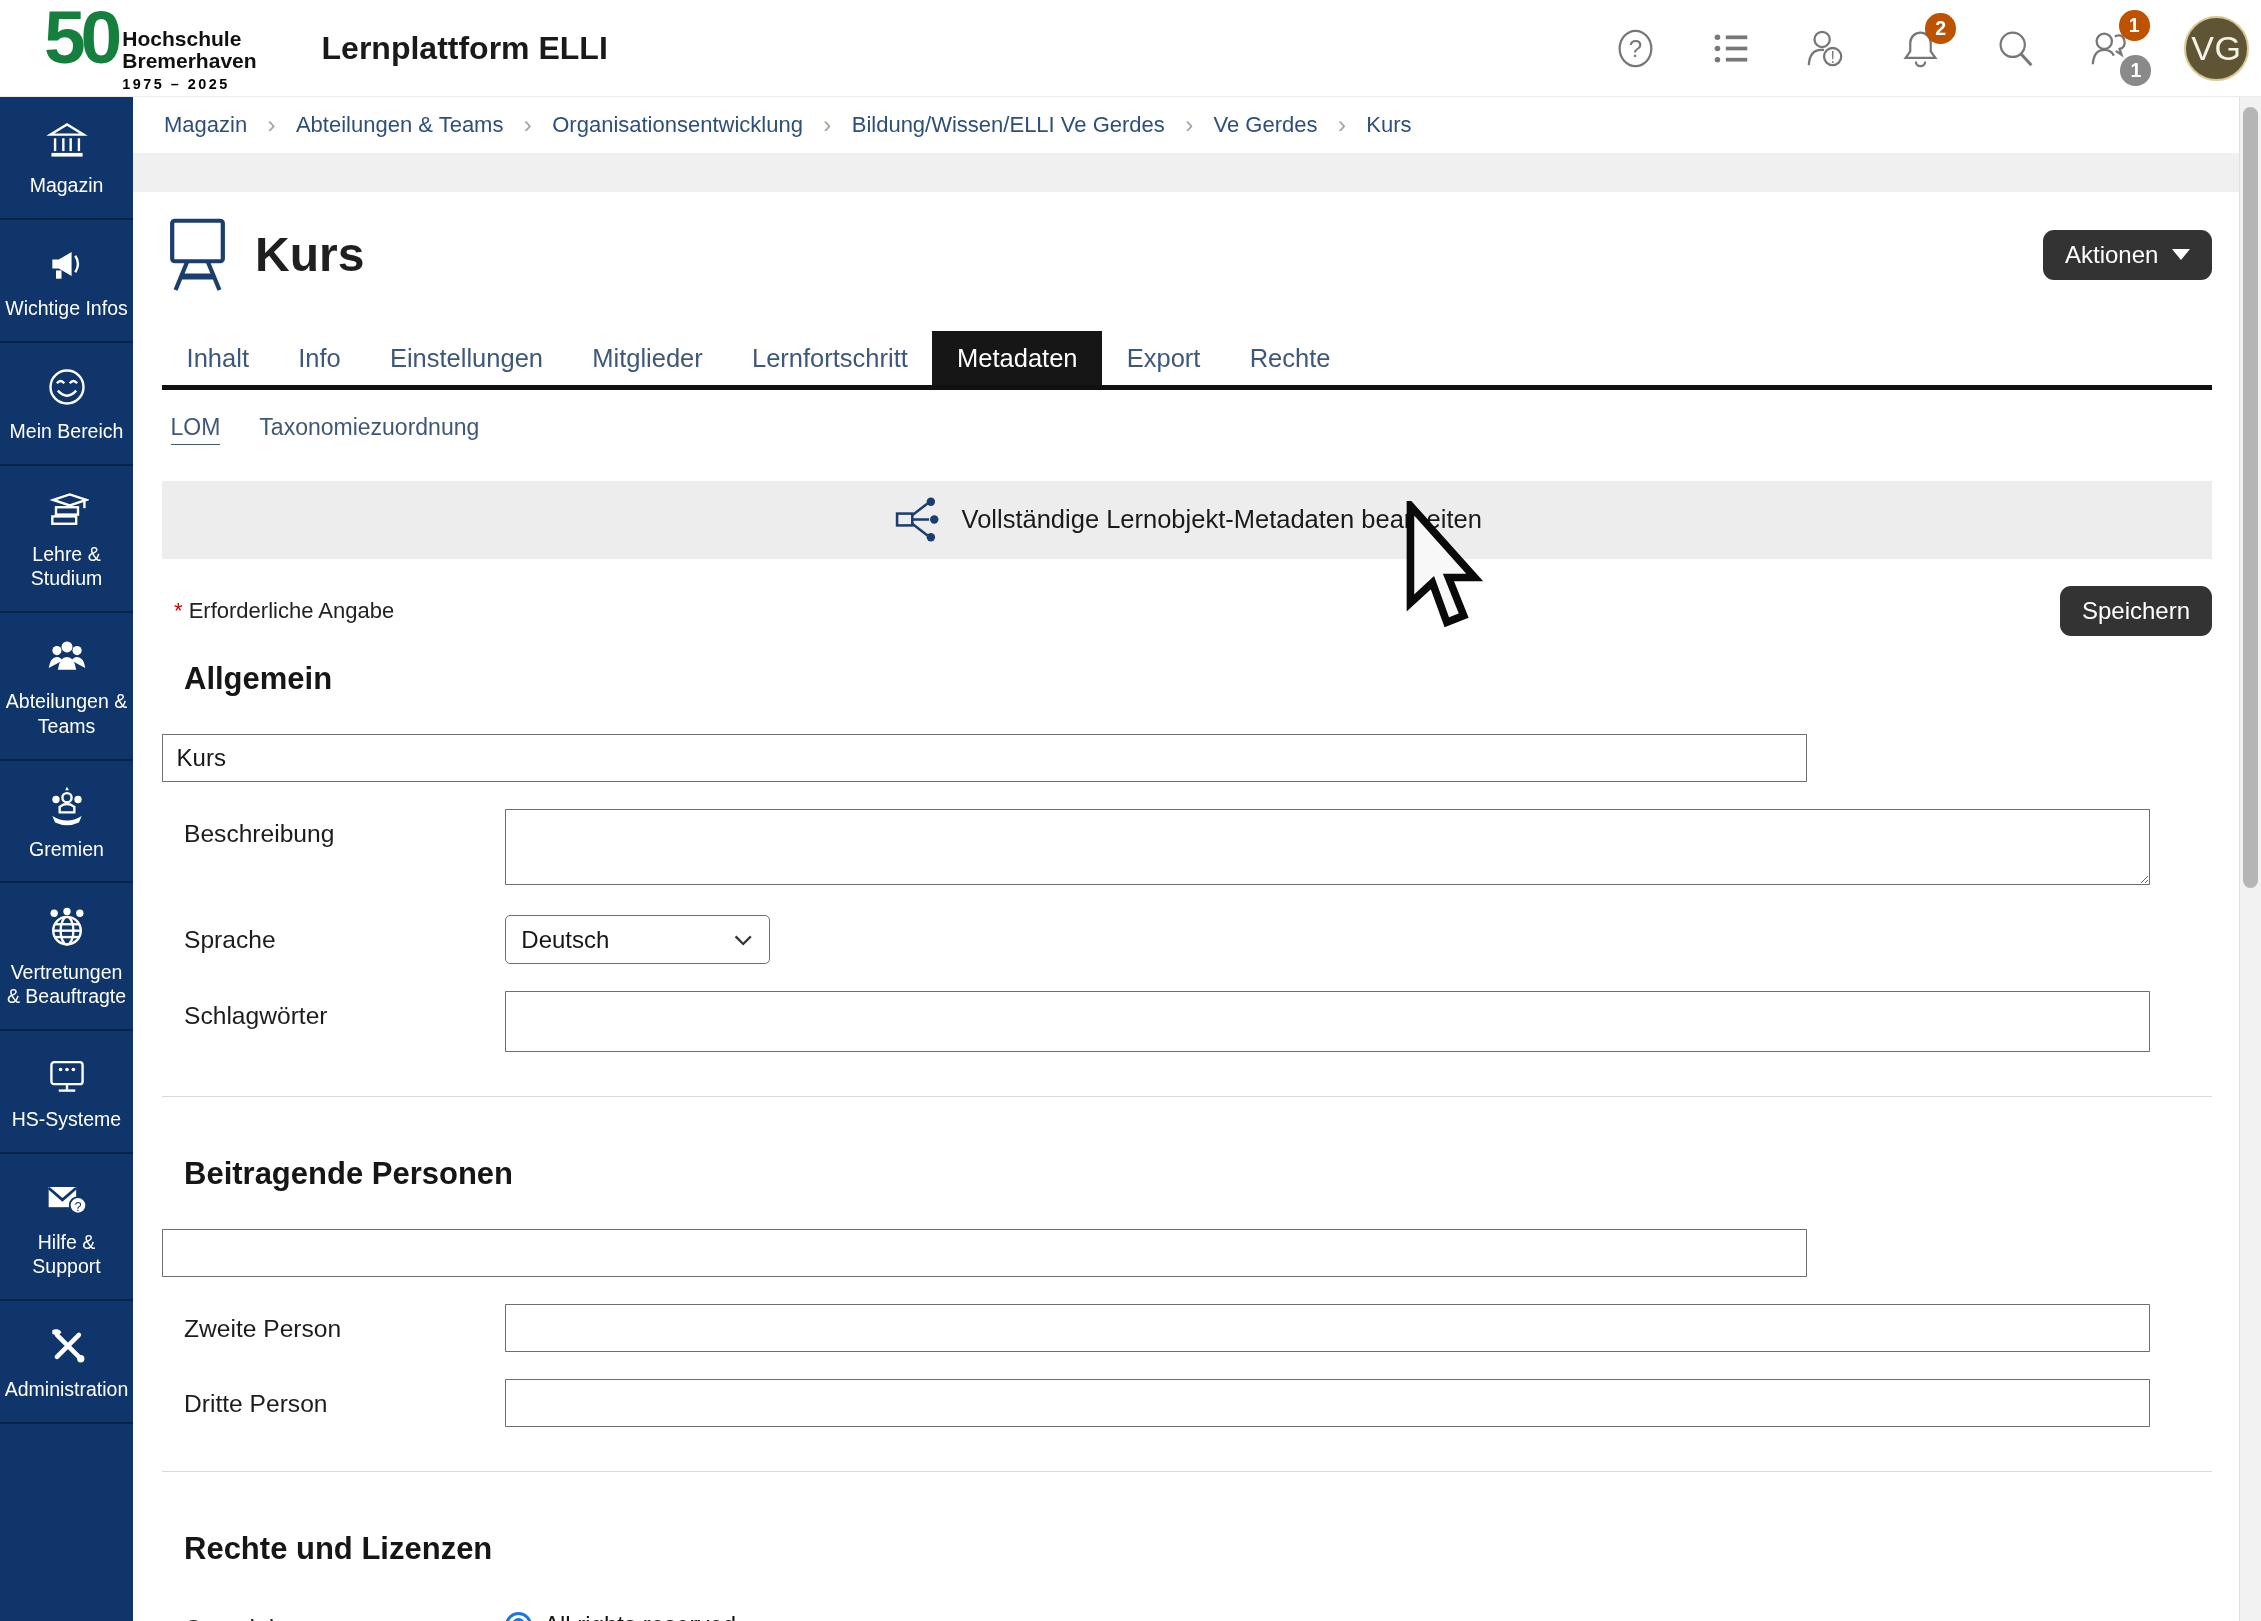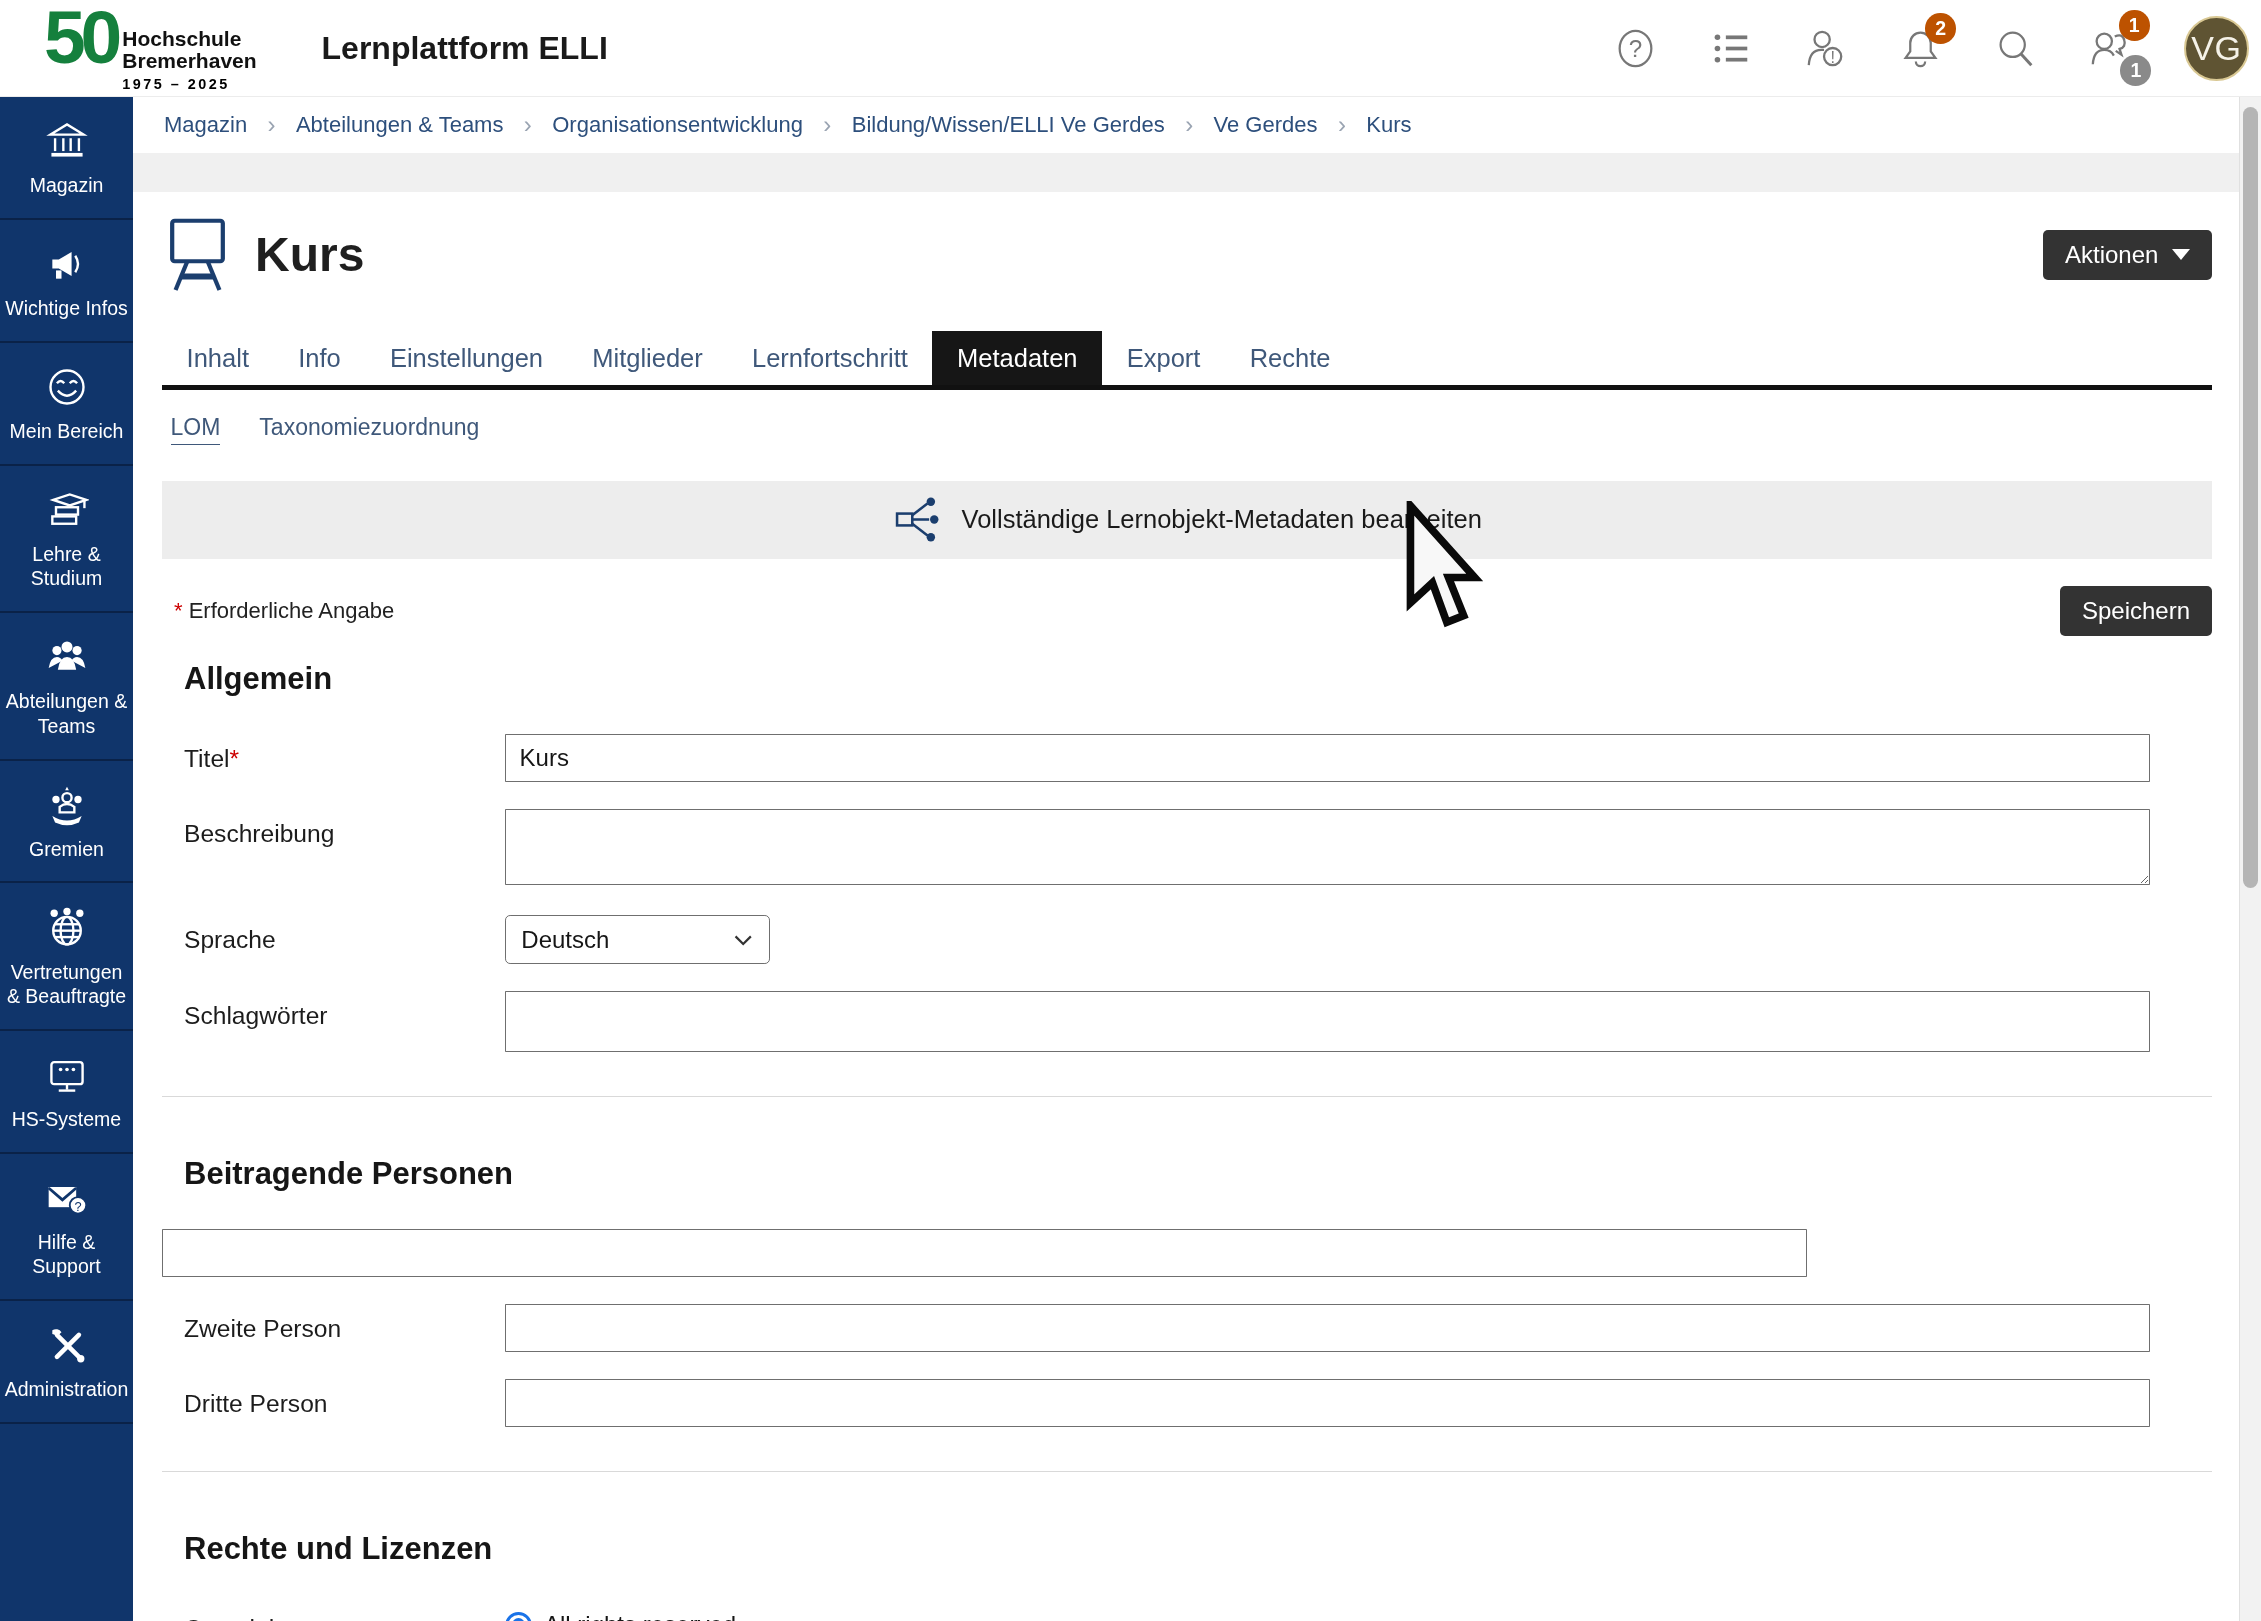--- a/index.html
+++ b/index.html
@@ -50,21 +50,21 @@
   .crumb-last { cursor: default; }
   .crumb-sep { color: #9aa4b2; font-size: 24px; margin: 0 20.4px; }
   .gray-gap { height: 39px; background: #f0f0f0; }
   .content { padding: 0 27px 0 29px; }
 
   .title-row { margin-top: 22px; display: flex; align-items: center; justify-content: space-between; }
   .title-left { display: flex; align-items: center; gap: 22px; }
   .title-left svg { width: 71px; height: 81px; stroke: #1b3e6e; fill: none; stroke-width: 5; }
   .page-title { font-size: 48px; font-weight: bold; color: #1f1f1f; }
   .btn-dark { background: #333; color: #fff; font-size: 24px; border: none;
-    padding: 11px 22px; cursor: pointer; font-family: inherit; border-radius: 5px;
+    padding: 11px 22px; cursor: pointer; font-family: inherit; border-radius: 11px;
     display: inline-flex; align-items: center; gap: 13.6px; }
   .caret-down { width: 0; height: 0; border-left: 9.3px solid transparent;
     border-right: 9.3px solid transparent; border-top: 11px solid #fff; }
 
   .tabs { margin-top: 36px; display: flex; }
   .tab { font-size: 25.5px; color: #3f587a; padding: 12.7px 24.6px; cursor: pointer; }
   .tab-active { background: #161616; color: #fff; }
   .tab-underline { height: 5.1px; background: #111; }
   .subtabs { margin-top: 24px; display: flex; gap: 39px; padding-left: 8.5px; }
   .subtab { font-size: 23px; color: #3f587a; cursor: pointer; padding-bottom: 2.5px; }
@@ -347,23 +347,20 @@
       <div class="required-hint">
         <span class="req">*</span>
         <span>Erforderliche Angabe</span>
       </div>
       <button class="btn-dark">Speichern</button>
     </div>
 
     <div class="section-title">Allgemein</div>
 
     <div class="form-row">
-      <div class="form-label">
-        <span>Titel</span><span class="req">*</span>
-      </div>
       <div class="form-field">
         <input type="text" class="input-std" value="Kurs" style="">
       </div>
     </div>
 
     <div class="form-row">
       <div class="form-label">Beschreibung</div>
       <div class="form-field">
         <textarea style=""></textarea>
       </div>

